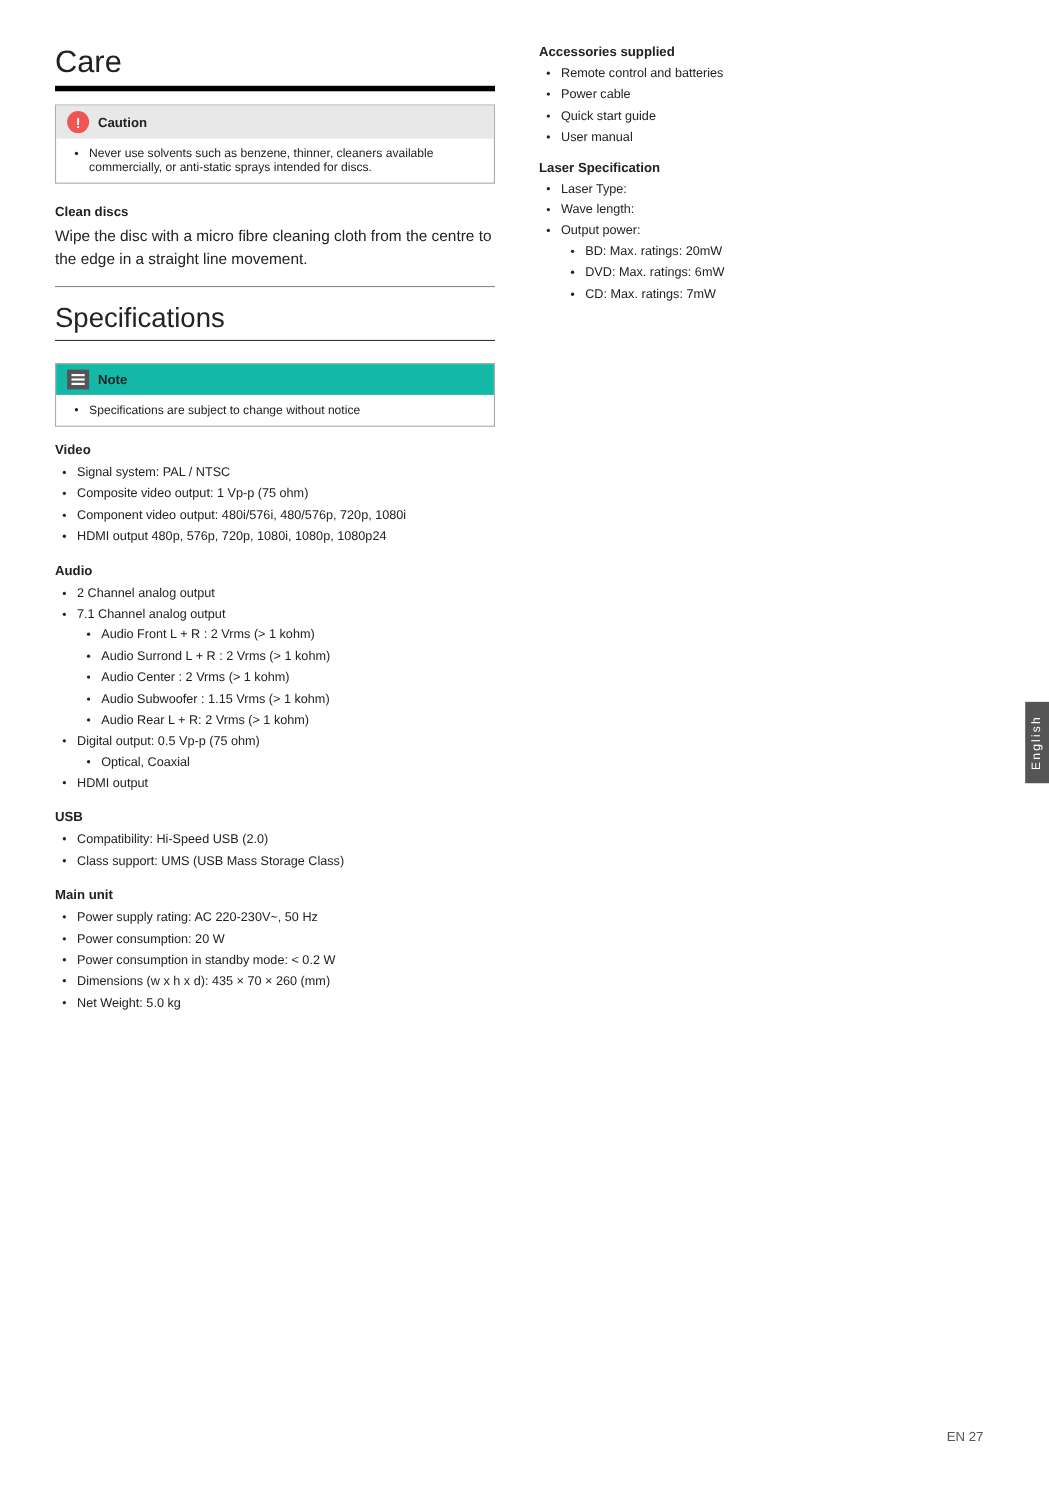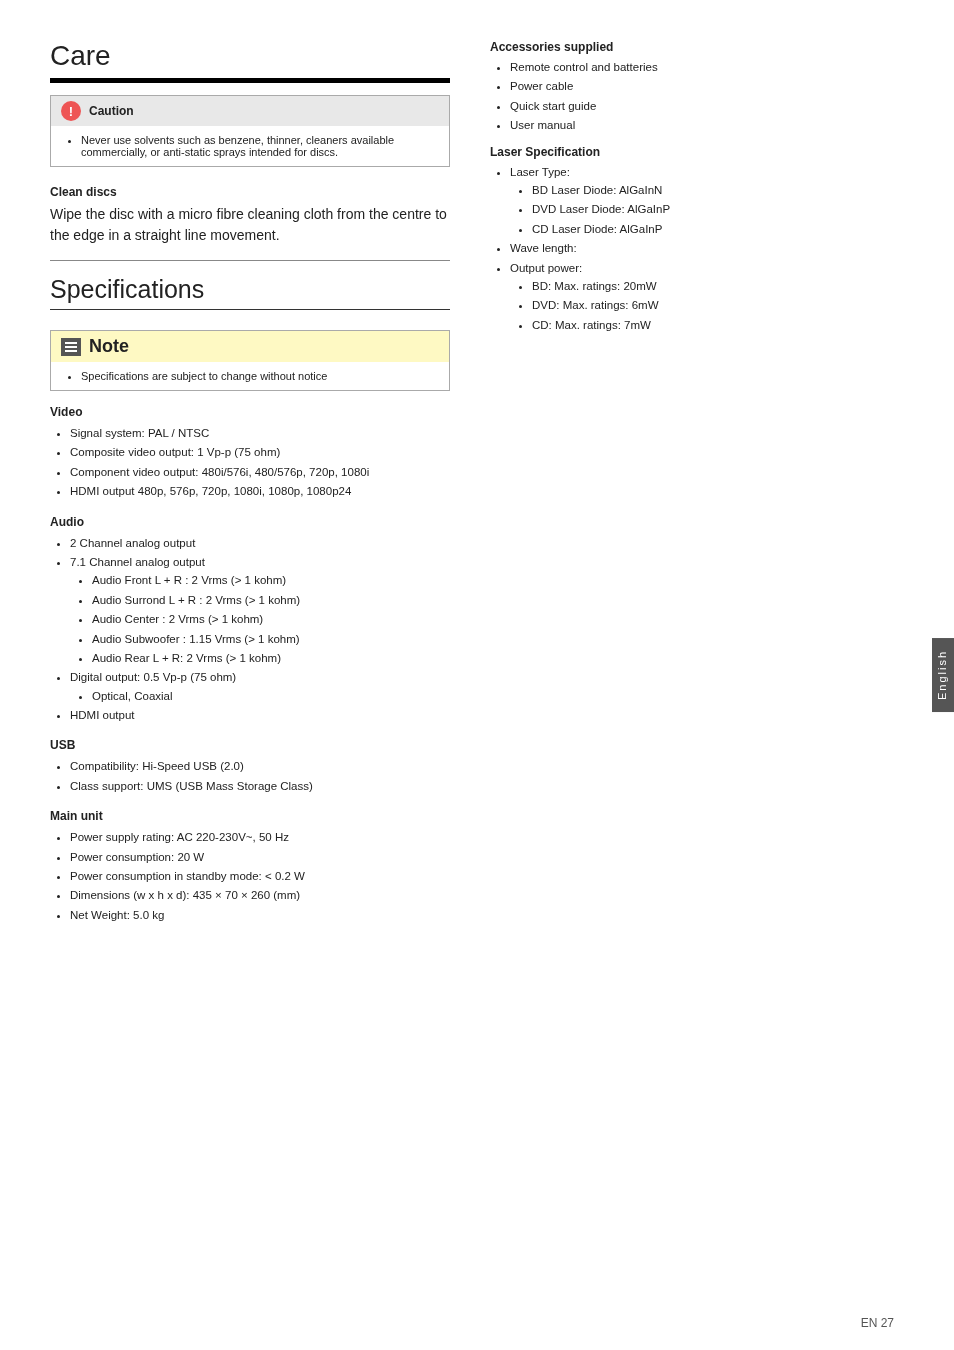--- a/index.html
+++ b/index.html
@@ -95,27 +95,27 @@
     }
     .caution-body ul {
       list-style: disc;
       padding-left: 18px;
     }
     .note-box {
       border: 1px solid #aaa;
       margin-bottom: 14px;
     }
     .note-header {
-      background: #fef9c3;
+      background: #14b8a6;
       padding: 5px 10px;
       display: flex;
       align-items: center;
       gap: 8px;
       font-weight: bold;
-      font-size: 18px;
+      font-size: 12px;
     }
     .note-icon {
       width: 20px;
       height: 18px;
       background: #555;
       color: #fff;
       display: flex;
       align-items: center;
       justify-content: center;
       font-size: 9px;
@@ -164,21 +164,21 @@
     .spec-bold {
       font-weight: bold;
     }
     .accessories-title {
       font-weight: bold;
       margin-bottom: 4px;
       font-size: 12px;
     }
     .page-footer {
       position: absolute;
-      bottom: 20px;
+      bottom: 37px;
       right: 60px;
       font-size: 12px;
       color: #555;
     }
     hr.section-hr {
       border: none;
       border-top: 1px solid #888;
       margin: 14px 0;
     }
   </style>
@@ -281,25 +281,20 @@
         <li>Remote control and batteries</li>
         <li>Power cable</li>
         <li>Quick start guide</li>
         <li>User manual</li>
       </ul>
 
       <div class="accessories-title" style="margin-top:10px;">Laser Specification</div>
       <ul class="spec-list">
         <li>
           <span>Laser Type:</span>
-          <ul class="spec-sublist">
-            <li>BD Laser Diode: AlGaInN</li>
-            <li>DVD Laser Diode: AlGaInP</li>
-            <li>CD Laser Diode: AlGaInP</li>
-          </ul>
         </li>
         <li>
           <span>Wave length:</span>
         </li>
         <li>
           <span>Output power:</span>
           <ul class="spec-sublist">
             <li>BD: Max. ratings: 20mW</li>
             <li>DVD: Max. ratings: 6mW</li>
             <li>CD: Max. ratings: 7mW</li>

